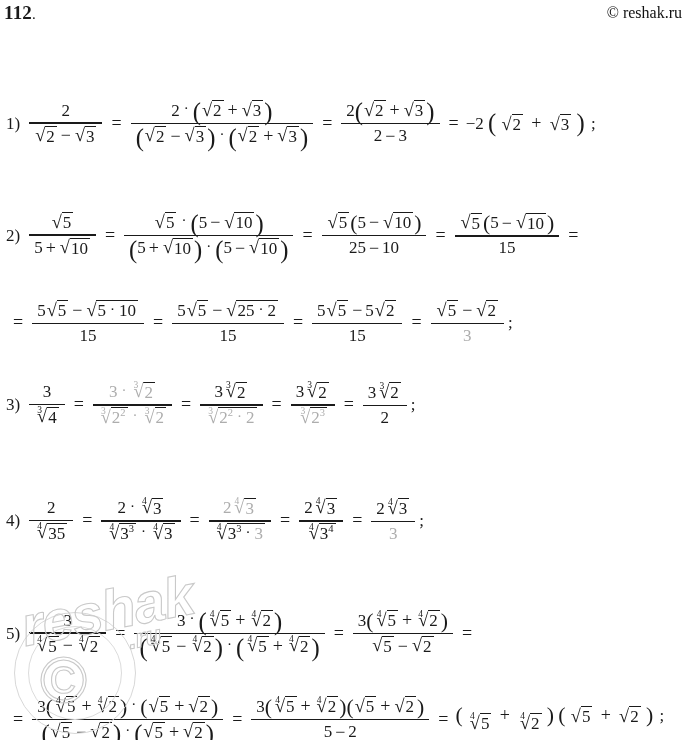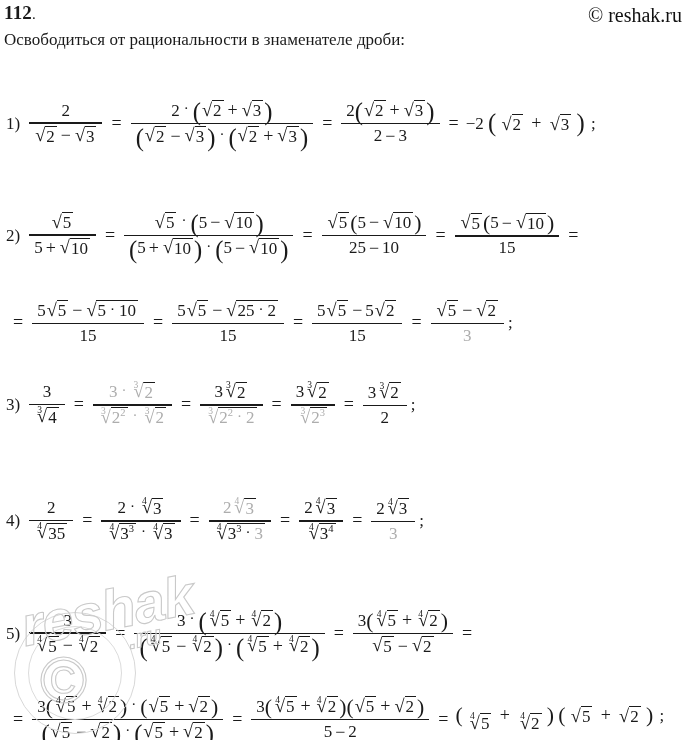--- a/index.html
+++ b/index.html
@@ -6,21 +6,21 @@
   body{
     width:688px;height:740px;background:#fff;overflow:hidden;position:relative;
     font-family:"Liberation Serif", serif;color:#1a1a1a;
   }
   .page{position:relative;width:688px;height:740px;text-decoration:underline;}
 
   
   .hdr{position:absolute;left:4px;top:2px;right:4px;height:24px;}
   .task-num{position:absolute;left:0;top:0;font-weight:bold;font-size:19px;letter-spacing:.2px;}
   .task-num .dot{font-weight:normal;font-size:15px;}
-  .copy{position:absolute;right:2px;top:2px;font-size:20px;color:#111;}
+  .copy{position:absolute;right:2px;top:2px;font-size:16px;color:#111;}
   .prompt{position:absolute;left:4px;top:30px;font-size:17px;}
 
   
   .row{position:absolute;display:flex;align-items:center;white-space:nowrap;font-size:17px;}
   .lbl{font-size:17px;margin-right:7px;}
   .op{margin:0 7px;font-size:18px;}
   .opn{margin:0 3px;font-size:18px;}
   .dotop{margin:0 4px;font-size:15px;position:relative;top:-2px;}
 
   .frac{display:inline-flex;flex-direction:column;align-items:center;vertical-align:middle;margin:0 2px;}
@@ -52,21 +52,20 @@
 </style>
 </head>
 <body>
 
 <div class="page">
 
   <div class="hdr">
     <div class="task-num"><span>112</span><span class="dot">.</span></div>
     <div class="copy">© reshak.ru</div>
   </div>
-  <div class="prompt">Освободиться от рациональности в знаменателе дроби:</div>
 
   <div class="row" style="left:6px;top:100px;">
     <span class="lbl">1)</span>
     <span class="frac">
       <span class="num">2</span>
       <span class="bar"></span>
       <span class="den">
         <span class="rad">
             <span class="surd">√</span>
             <span class="rcd">2</span>

